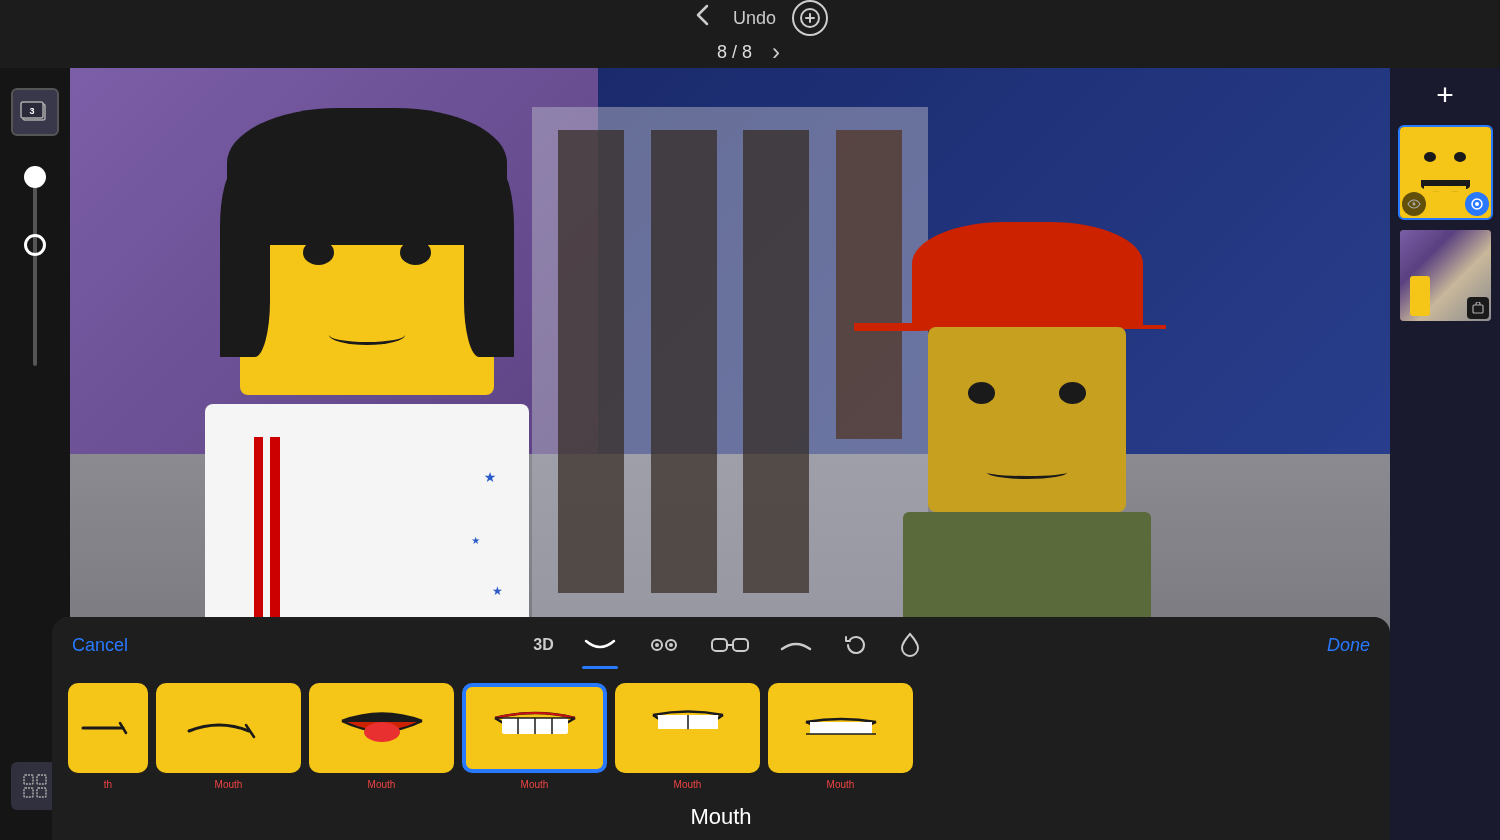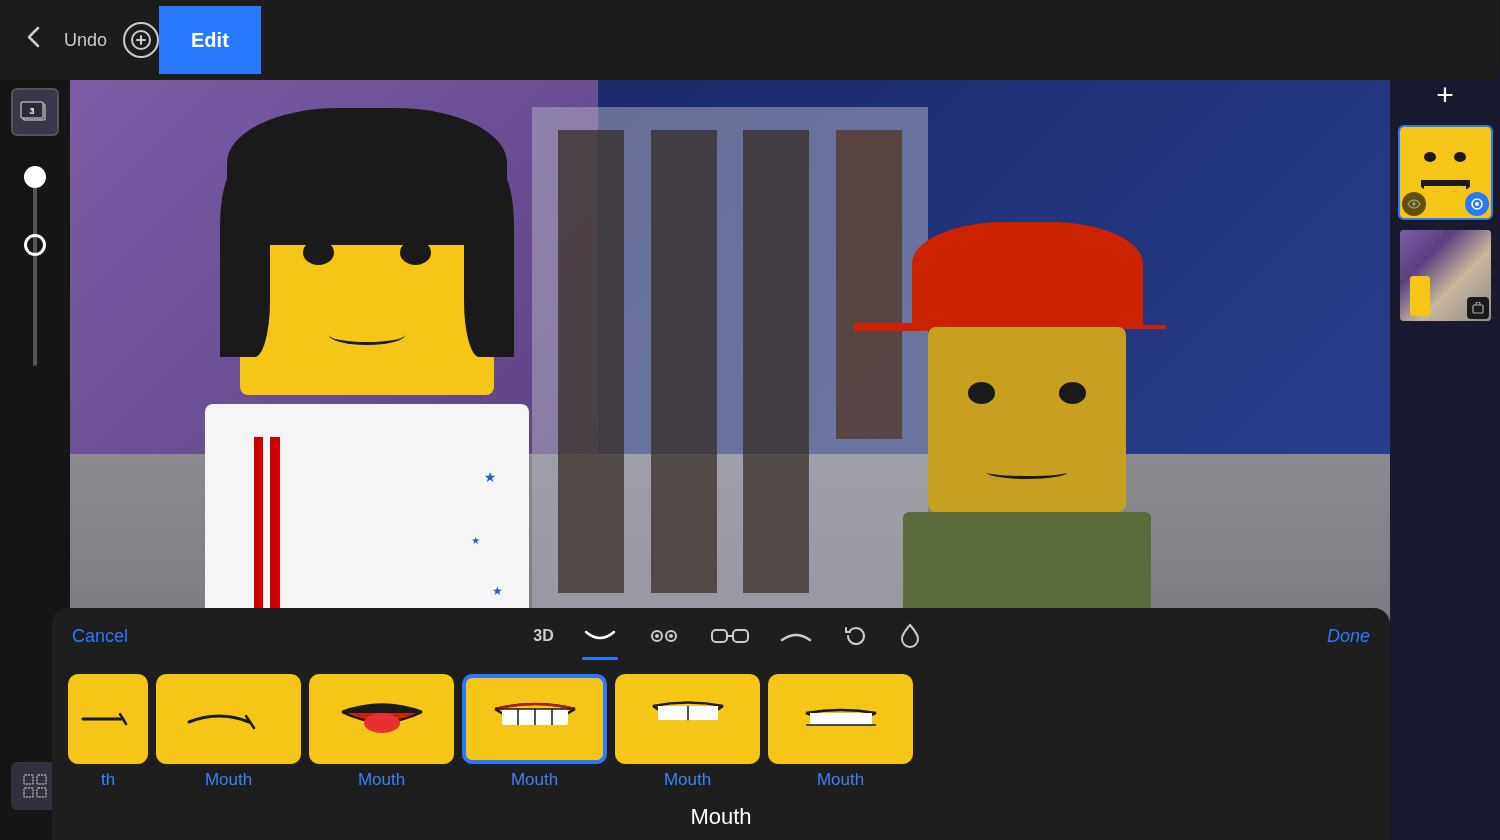--- a/index.html
+++ b/index.html
@@ -1,21 +1,21 @@
 <!DOCTYPE html>
 <html><head>
   <meta charset="utf-8">
   <style>
     * { margin: 0; padding: 0; box-sizing: border-box; }
     body { width: 1500px; height: 840px; overflow: hidden; background: #1a1a1a; font-family: Arial, sans-serif; }
 
     
     .top-toolbar {
-      position: absolute; top: 0; left: 0; right: 3px; height: 80px;
-      background: #1c1c1c; display: flex; align-items: center; z-index: 100;
+      position: absolute; top: 0; left: 0; right: 3px; height: 68px;
+      background: #1c1c1c; display: flex; align-items: center; z-index: 100; flex-direction: column;
     }
     .toolbar-left { display: flex; align-items: center; gap: 16px; padding-left: 20px; }
     .toolbar-center { flex: 1; display: flex; align-items: center; justify-content: center; gap: 20px; }
     .toolbar-right { padding-right: 0; }
 
     .back-btn { color: #ccc; font-size: 28px; cursor: pointer; background: none; border: none; }
     .undo-btn { color: #ccc; font-size: 18px; cursor: pointer; background: none; border: none; }
     .zoom-btn { color: #ccc; font-size: 24px; cursor: pointer; background: none; border: none; display: flex; align-items: center; justify-content: center; width: 36px; height: 36px; border-radius: 50%; border: 2px solid #ccc; }
     .nav-arrow { color: #ccc; font-size: 24px; cursor: pointer; background: none; border: none; }
     .edit-btn {
@@ -95,21 +95,21 @@
 
     .face-item {
       display: flex; flex-direction: column; align-items: center; gap: 6px; cursor: pointer; flex-shrink: 0;
     }
     .face-item-thumb {
       width: 145px; height: 90px; border-radius: 10px; background: #f5c518;
       display: flex; align-items: center; justify-content: center; position: relative;
       overflow: hidden;
     }
     .face-item-thumb.selected { border: 4px solid #2979ff; }
-    .face-item-label { color: #3b82f6; font-size: 17px; }
+    .face-item-label { color: #ef4444; font-size: 10px; }
 
     .selected-label {
       text-align: center; color: white; font-size: 22px; padding: 4px 0 10px; font-weight: 400;
     }
 
     
     .grid-svg { width: 28px; height: 28px; }
   </style>
 </head>
 <body>
@@ -123,22 +123,25 @@
     </button>
     <button class="undo-btn">Undo</button>
     <button class="zoom-btn">
       <svg width="22" height="22" viewBox="0 0 22 22" fill="none">
         <circle cx="11" cy="11" r="9" stroke="#cccccc" stroke-width="2"></circle>
         <line x1="11" y1="7" x2="11" y2="15" stroke="#cccccc" stroke-width="2" stroke-linecap="round"></line>
         <line x1="7" y1="11" x2="15" y2="11" stroke="#cccccc" stroke-width="2" stroke-linecap="round"></line>
       </svg>
     </button>
   </div>
-  <div class="toolbar-right">
-    <button class="edit-btn">Edit</button>
+  <div class="toolbar-center">
+    <span style="color:#ddd;font-size:18px;">
+      <span>8</span><span> / </span><span>8</span>
+    </span>
+    <button class="nav-arrow" style="color:#ccc;font-size:24px;">›</button>
   </div>
 </div>
 
 <div class="main-area">
 
   <div class="left-sidebar">
     <div class="layer-badge">
       <svg width="32" height="32" viewBox="0 0 32 32" fill="none">
         <rect x="4" y="8" width="22" height="16" rx="2" stroke="#aaa" stroke-width="1.5" fill="none"></rect>
         <rect x="2" y="6" width="22" height="16" rx="2" stroke="#aaa" stroke-width="1.5" fill="#2a2a3a"></rect>

